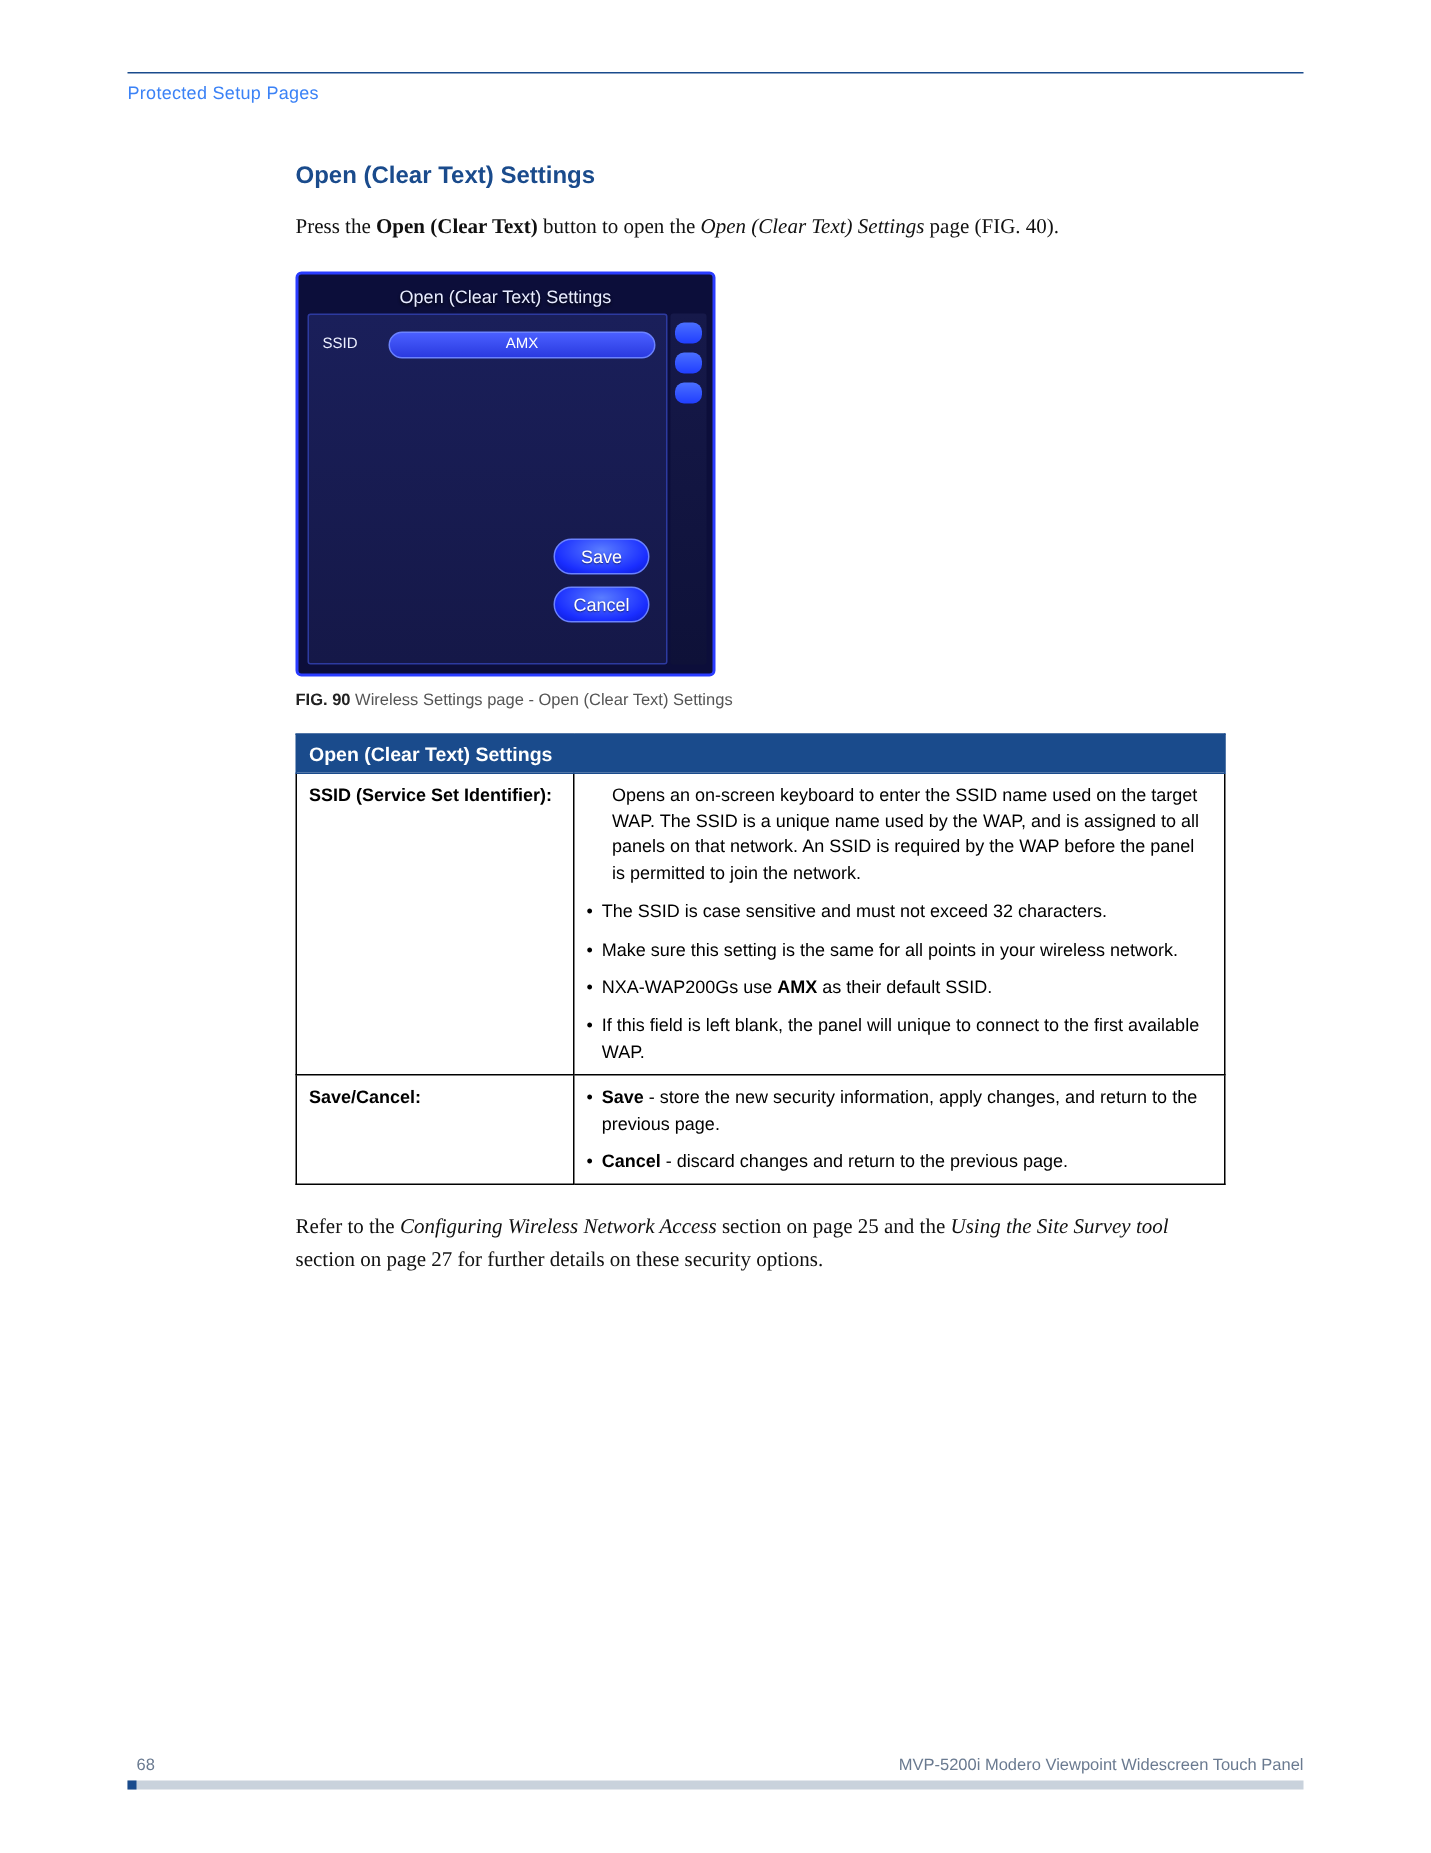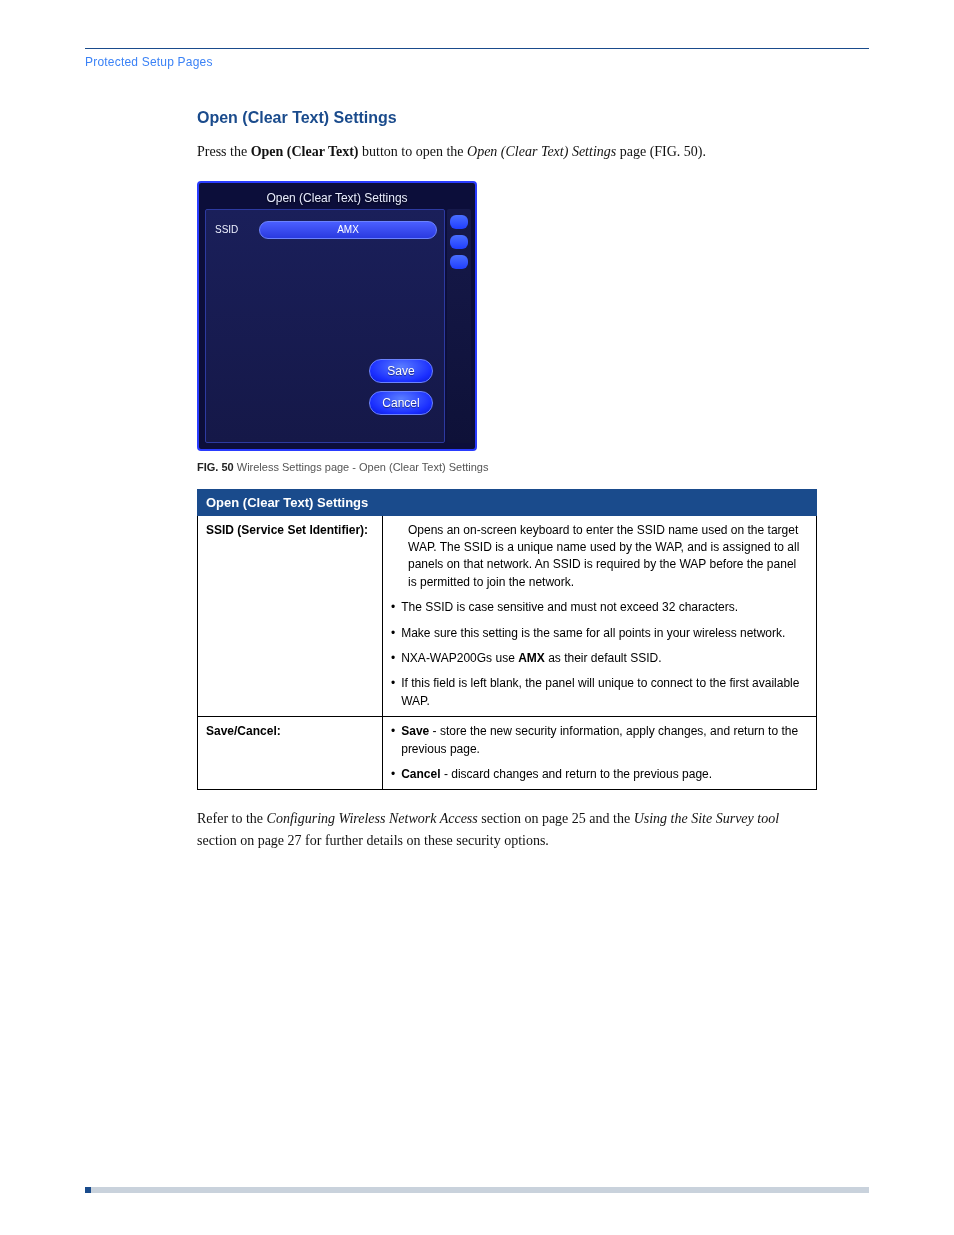--- a/index.html
+++ b/index.html
@@ -221,42 +221,42 @@
 <body>
 
 <div class="page">
   <div class="top-rule"></div>
   <div class="header-label">Protected Setup Pages</div>
 
   <div class="content">
     <h3 class="section-heading">Open (Clear Text) Settings</h3>
 
     <p class="body-para">
-      <span>Press the </span><strong>Open (Clear Text)</strong><span> button to open the </span><em>Open (Clear Text) Settings</em><span> page (FIG. 50).</span>
+      <span>Press the </span><strong>Open (Clear Text)</strong><span> button to open the </span><em>Open (Clear Text) Settings</em><span> page (FIG. 40).</span>
     </p>
 
     <div class="figure-wrap">
       <div class="device-shot">
         <div class="device-titlebar">Open (Clear Text) Settings</div>
         <div class="device-body"></div>
         <div class="device-sidepanel">
           <div class="side-led"></div>
           <div class="side-led"></div>
           <div class="side-led"></div>
           <div class="side-label"></div>
         </div>
         <div class="ssid-row">
           <div class="ssid-label">SSID</div>
           <div class="ssid-input">AMX</div>
         </div>
         <div class="device-btn btn-save">Save</div>
         <div class="device-btn btn-cancel">Cancel</div>
       </div>
       <div class="fig-caption">
-        <strong>FIG. 50</strong><span>  Wireless Settings page - Open (Clear Text) Settings</span>
+        <strong>FIG. 90</strong><span>  Wireless Settings page - Open (Clear Text) Settings</span>
       </div>
     </div>
 
 
     <table class="info-table">
       <tbody>
           <tr>
         <th class="table-header" colspan="2">Open (Clear Text) Settings</th>
       </tr>
       <tr>
@@ -304,14 +304,18 @@
       </table>
 
     <p class="body-para">
       <span>Refer to the </span><em>Configuring Wireless Network Access</em><span> section on page 25 and the </span><em>Using the Site Survey tool</em><span> section on page 27 for further details on these security options.</span>
     </p>
 
   </div>
 </div>
 
 <div class="footer">
+  <div class="footer-line">
+    <span class="page-num">68</span>
+    <span>MVP-5200i Modero Viewpoint Widescreen Touch Panel</span>
+  </div>
   <div class="footer-rule"></div>
 </div>
 
 </body></html>

